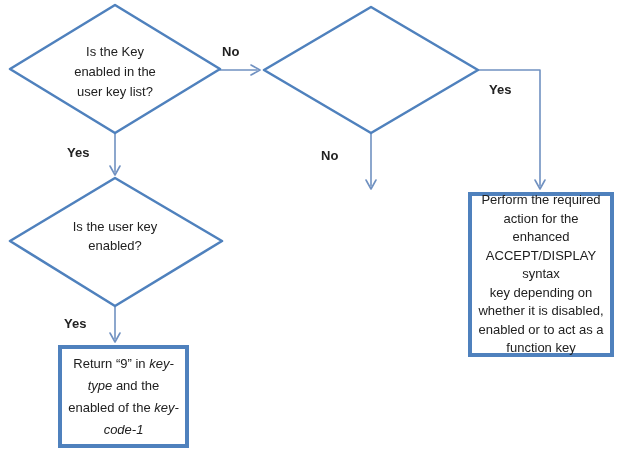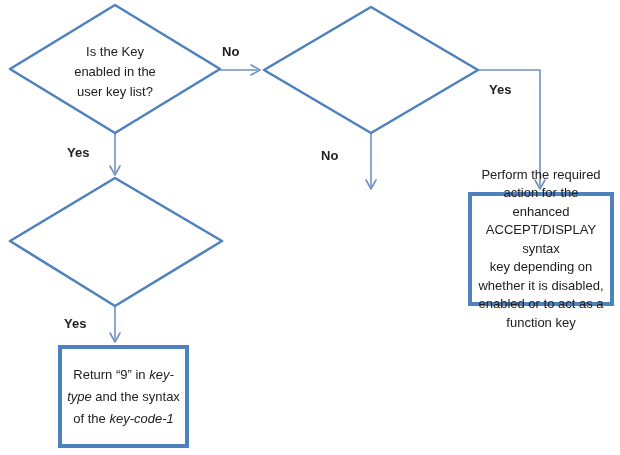--- a/index.html
+++ b/index.html
@@ -42,21 +42,21 @@
     width: 44px;
     text-align: left;
     font-size: 13px;
     font-weight: bold;
     color: #212121;
   }
   .d1-text { left: 35px;  top: 42px;  width: 160px; line-height: 20px; }
   .d2-text { left: 291px; top: 39px;  width: 160px; line-height: 18.5px; }
   .d3-text { left: 35px;  top: 217px; width: 160px; line-height: 19px; }
   .box-report  { left: 305px; top: 192px; width: 130px; height: 99px;  line-height: 22px; }
-  .box-perform { left: 468px; top: 192px; width: 146px; height: 114px; line-height: 18.5px; padding: 0 2px; }
+  .box-perform { left: 468px; top: 192px; width: 146px; height: 165px; line-height: 18.5px; padding: 0 2px; }
   .box-return  { left: 58px;  top: 345px; width: 131px; height: 103px; line-height: 22px; }
   .box-return .box-text { width: 118px; }
   .lbl-no-top     { left: 222px; top: 44px;  }
   .lbl-yes-left   { left: 67px;  top: 145px; }
   .lbl-no-middle  { left: 321px; top: 148px; }
   .lbl-yes-right  { left: 489px; top: 82px;  }
   .lbl-yes-bottom { left: 64px;  top: 316px; }
   .italic { font-style: italic; }
 </style>
 </head>
@@ -92,34 +92,36 @@
     </g>
 
     <polygon points="115,5 220,69 115,133 10,69" fill="#ffffff" stroke="#4F81BD" stroke-width="2.6" stroke-linejoin="round"></polygon>
     <polygon points="371,7 478,70 371,133 264,70" fill="#ffffff" stroke="#4F81BD" stroke-width="2.6" stroke-linejoin="round"></polygon>
     <polygon points="115,178 222,241 115,306 10,241" fill="#ffffff" stroke="#4F81BD" stroke-width="2.6" stroke-linejoin="round"></polygon>
   </svg>
 
   <div class="diamond-text d1-text">Is the Key
 enabled in the
 user key list?</div>
+  <div class="diamond-text d3-text">Is the user key
+enabled?</div>
 
 
   <div class="proc-box box-perform">
     <div class="box-text">Perform the required
 action for the enhanced
 ACCEPT/DISPLAY syntax
 key depending on
 whether it is disabled,
 enabled or to act as a
 function key</div>
   </div>
 
   <div class="proc-box box-return">
-    <div class="box-text"><span>Return “9” in </span><span class="italic">key-type</span><span> and the syntax of the </span><span class="italic">key-code-1</span></div>
+    <div class="box-text"><span>Return “9” in </span><span class="italic">key-type</span><span> and the enabled of the </span><span class="italic">key-code-1</span></div>
   </div>
 
   <div class="branch-label lbl-no-top">No</div>
   <div class="branch-label lbl-yes-left">Yes</div>
   <div class="branch-label lbl-no-middle">No</div>
   <div class="branch-label lbl-yes-right">Yes</div>
   <div class="branch-label lbl-yes-bottom">Yes</div>
 
 </div>
 

